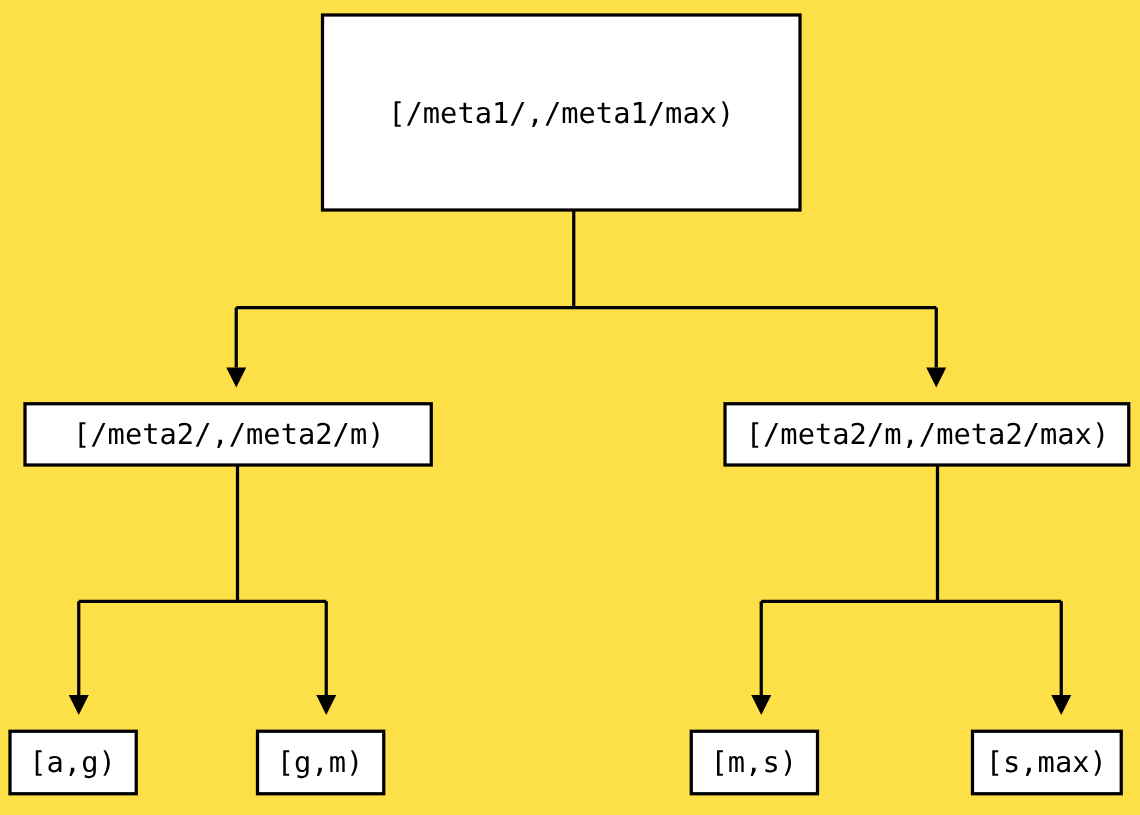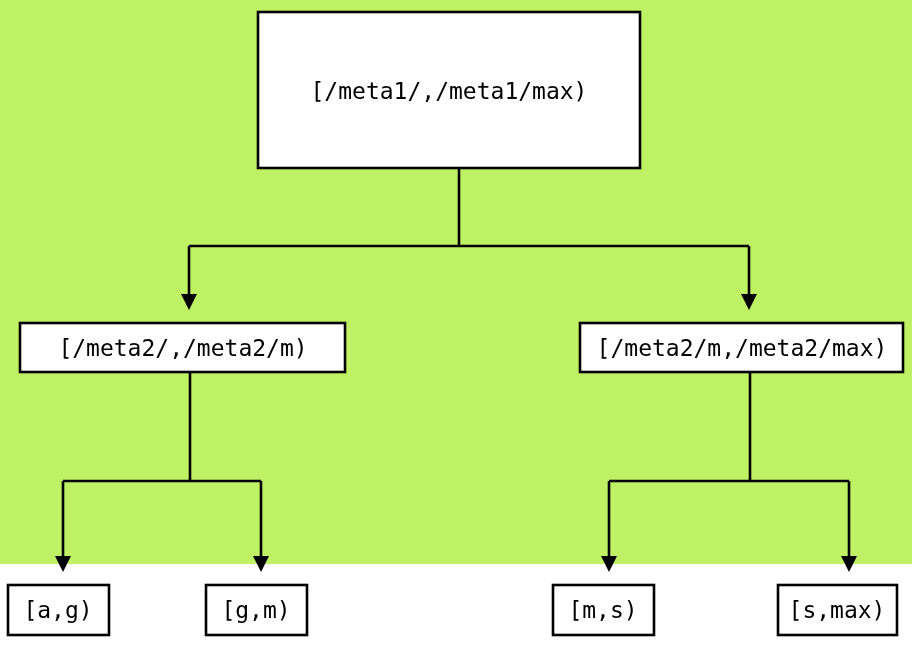--- a/index.html
+++ b/index.html
@@ -9,22 +9,22 @@
   }
   body {
     width: 912px;
     height: 652px;
     font-family: "DejaVu Sans Mono", "Liberation Mono", monospace;
     overflow: hidden;
   }
   #diagram-root {
     position: relative;
     width: 912px;
-    height: 564px;
-    background: #bef264;
+    height: 652px;
+    background: #fde047;
   }
   #tree-svg {
     position: absolute;
     top: 0;
     left: 0;
     width: 912px;
     height: 652px;
     display: block;
   }
   .node-rect {

